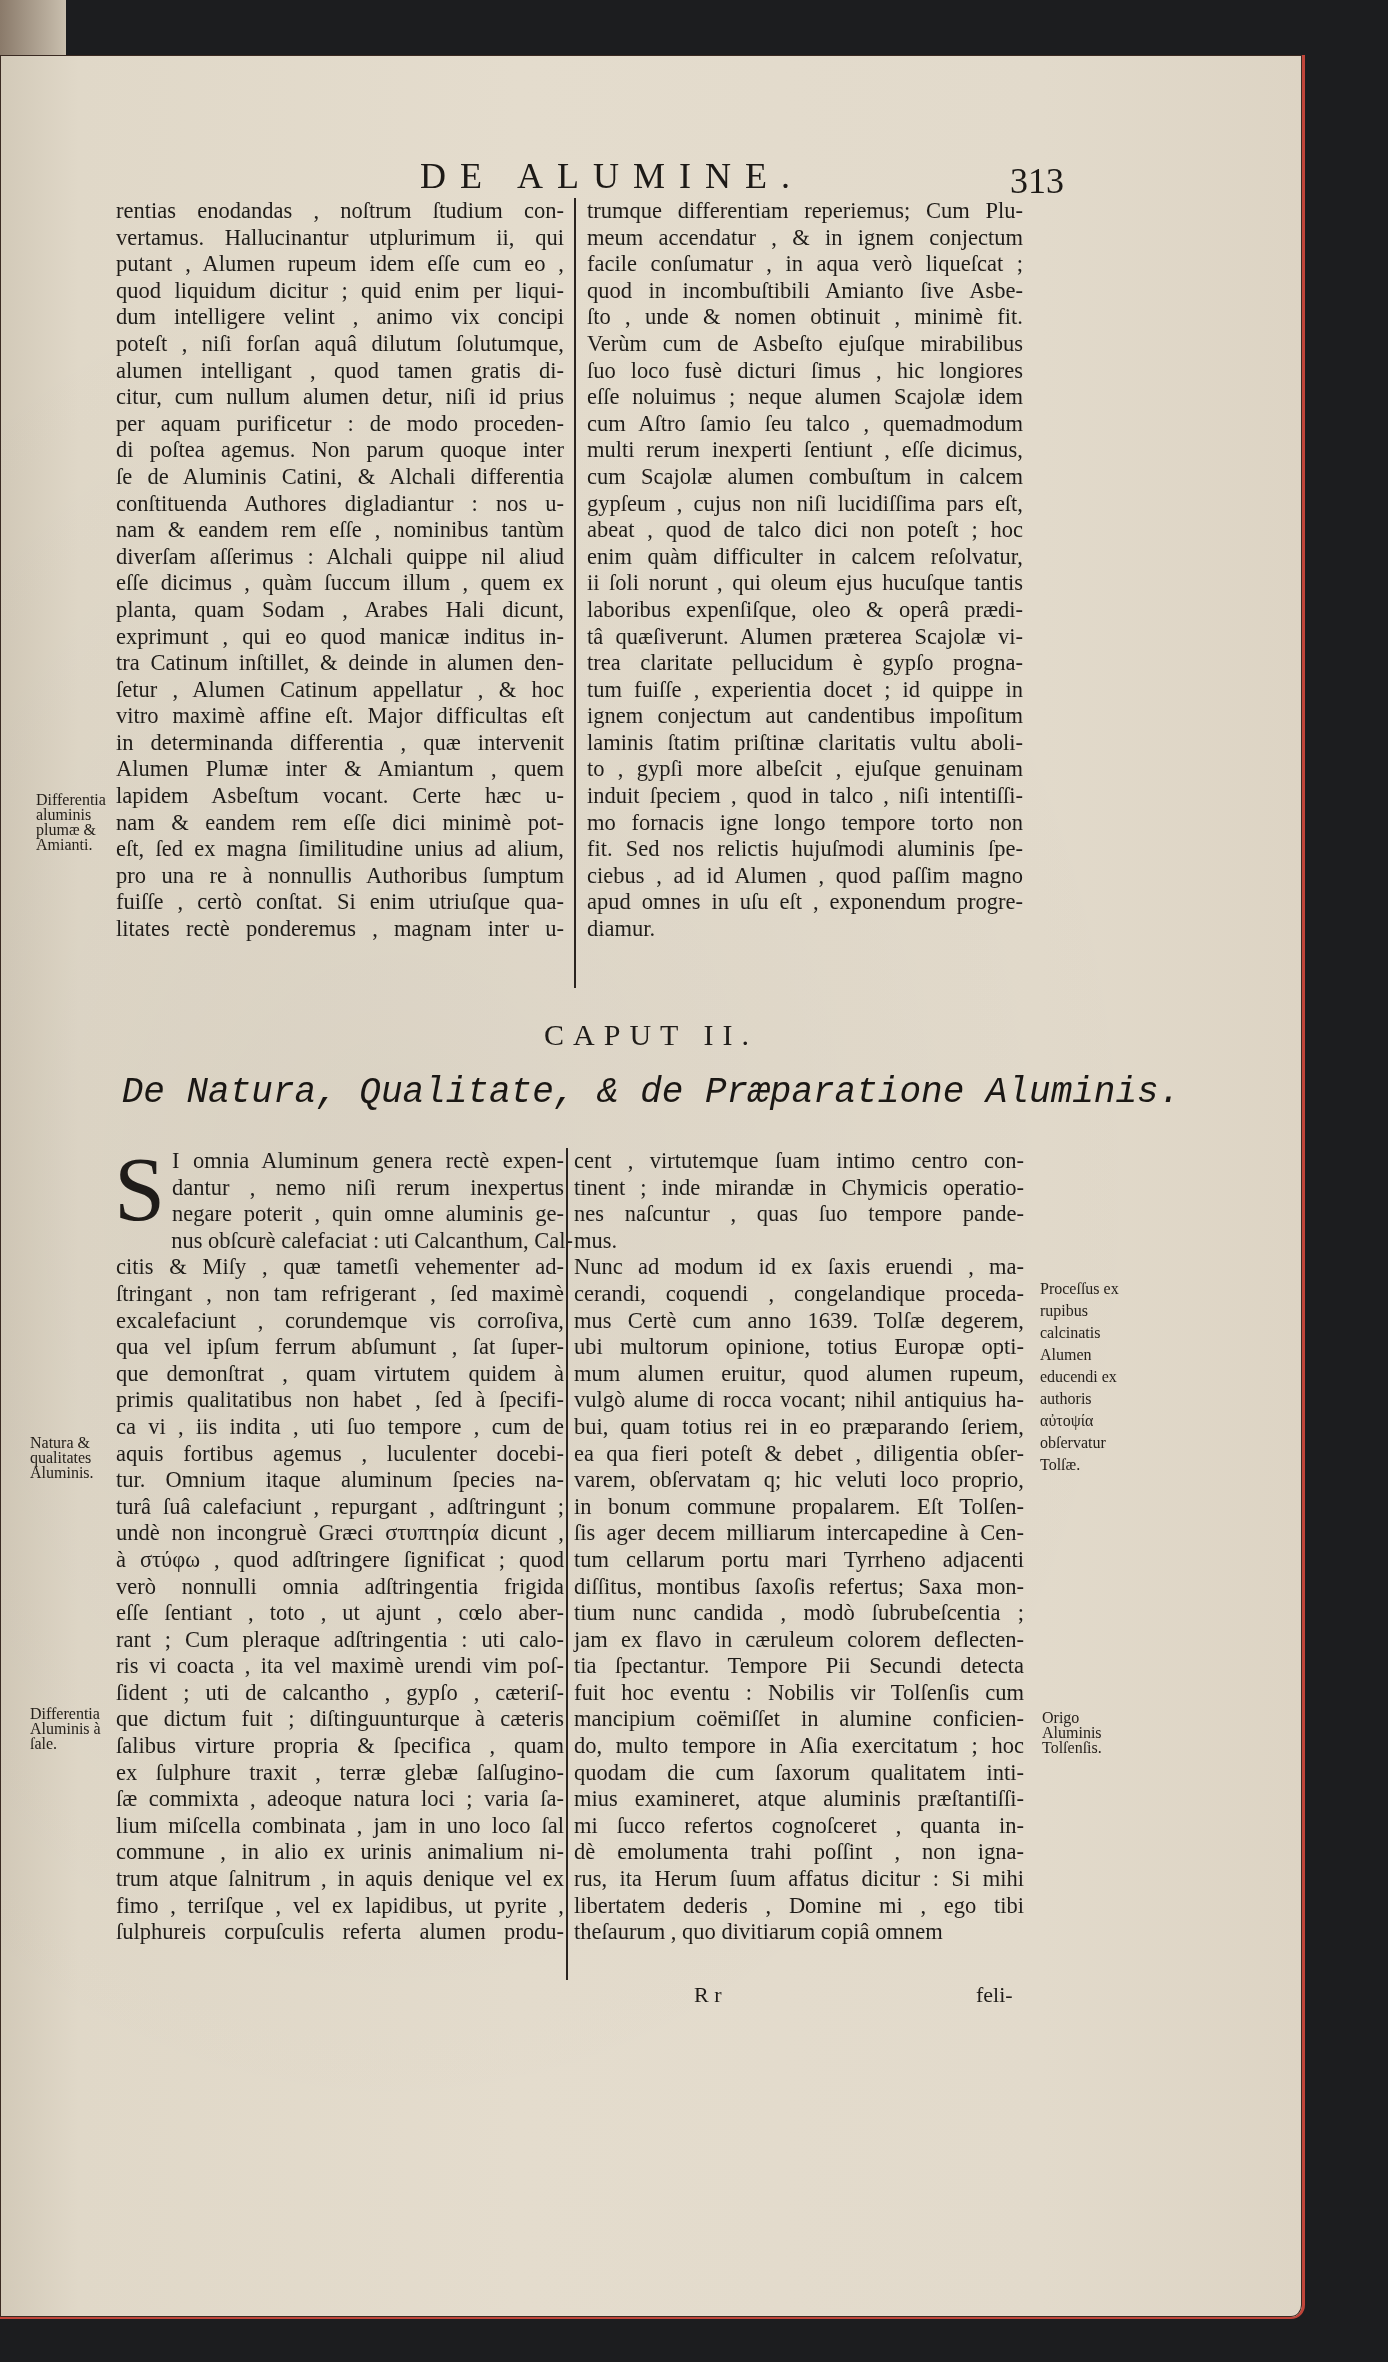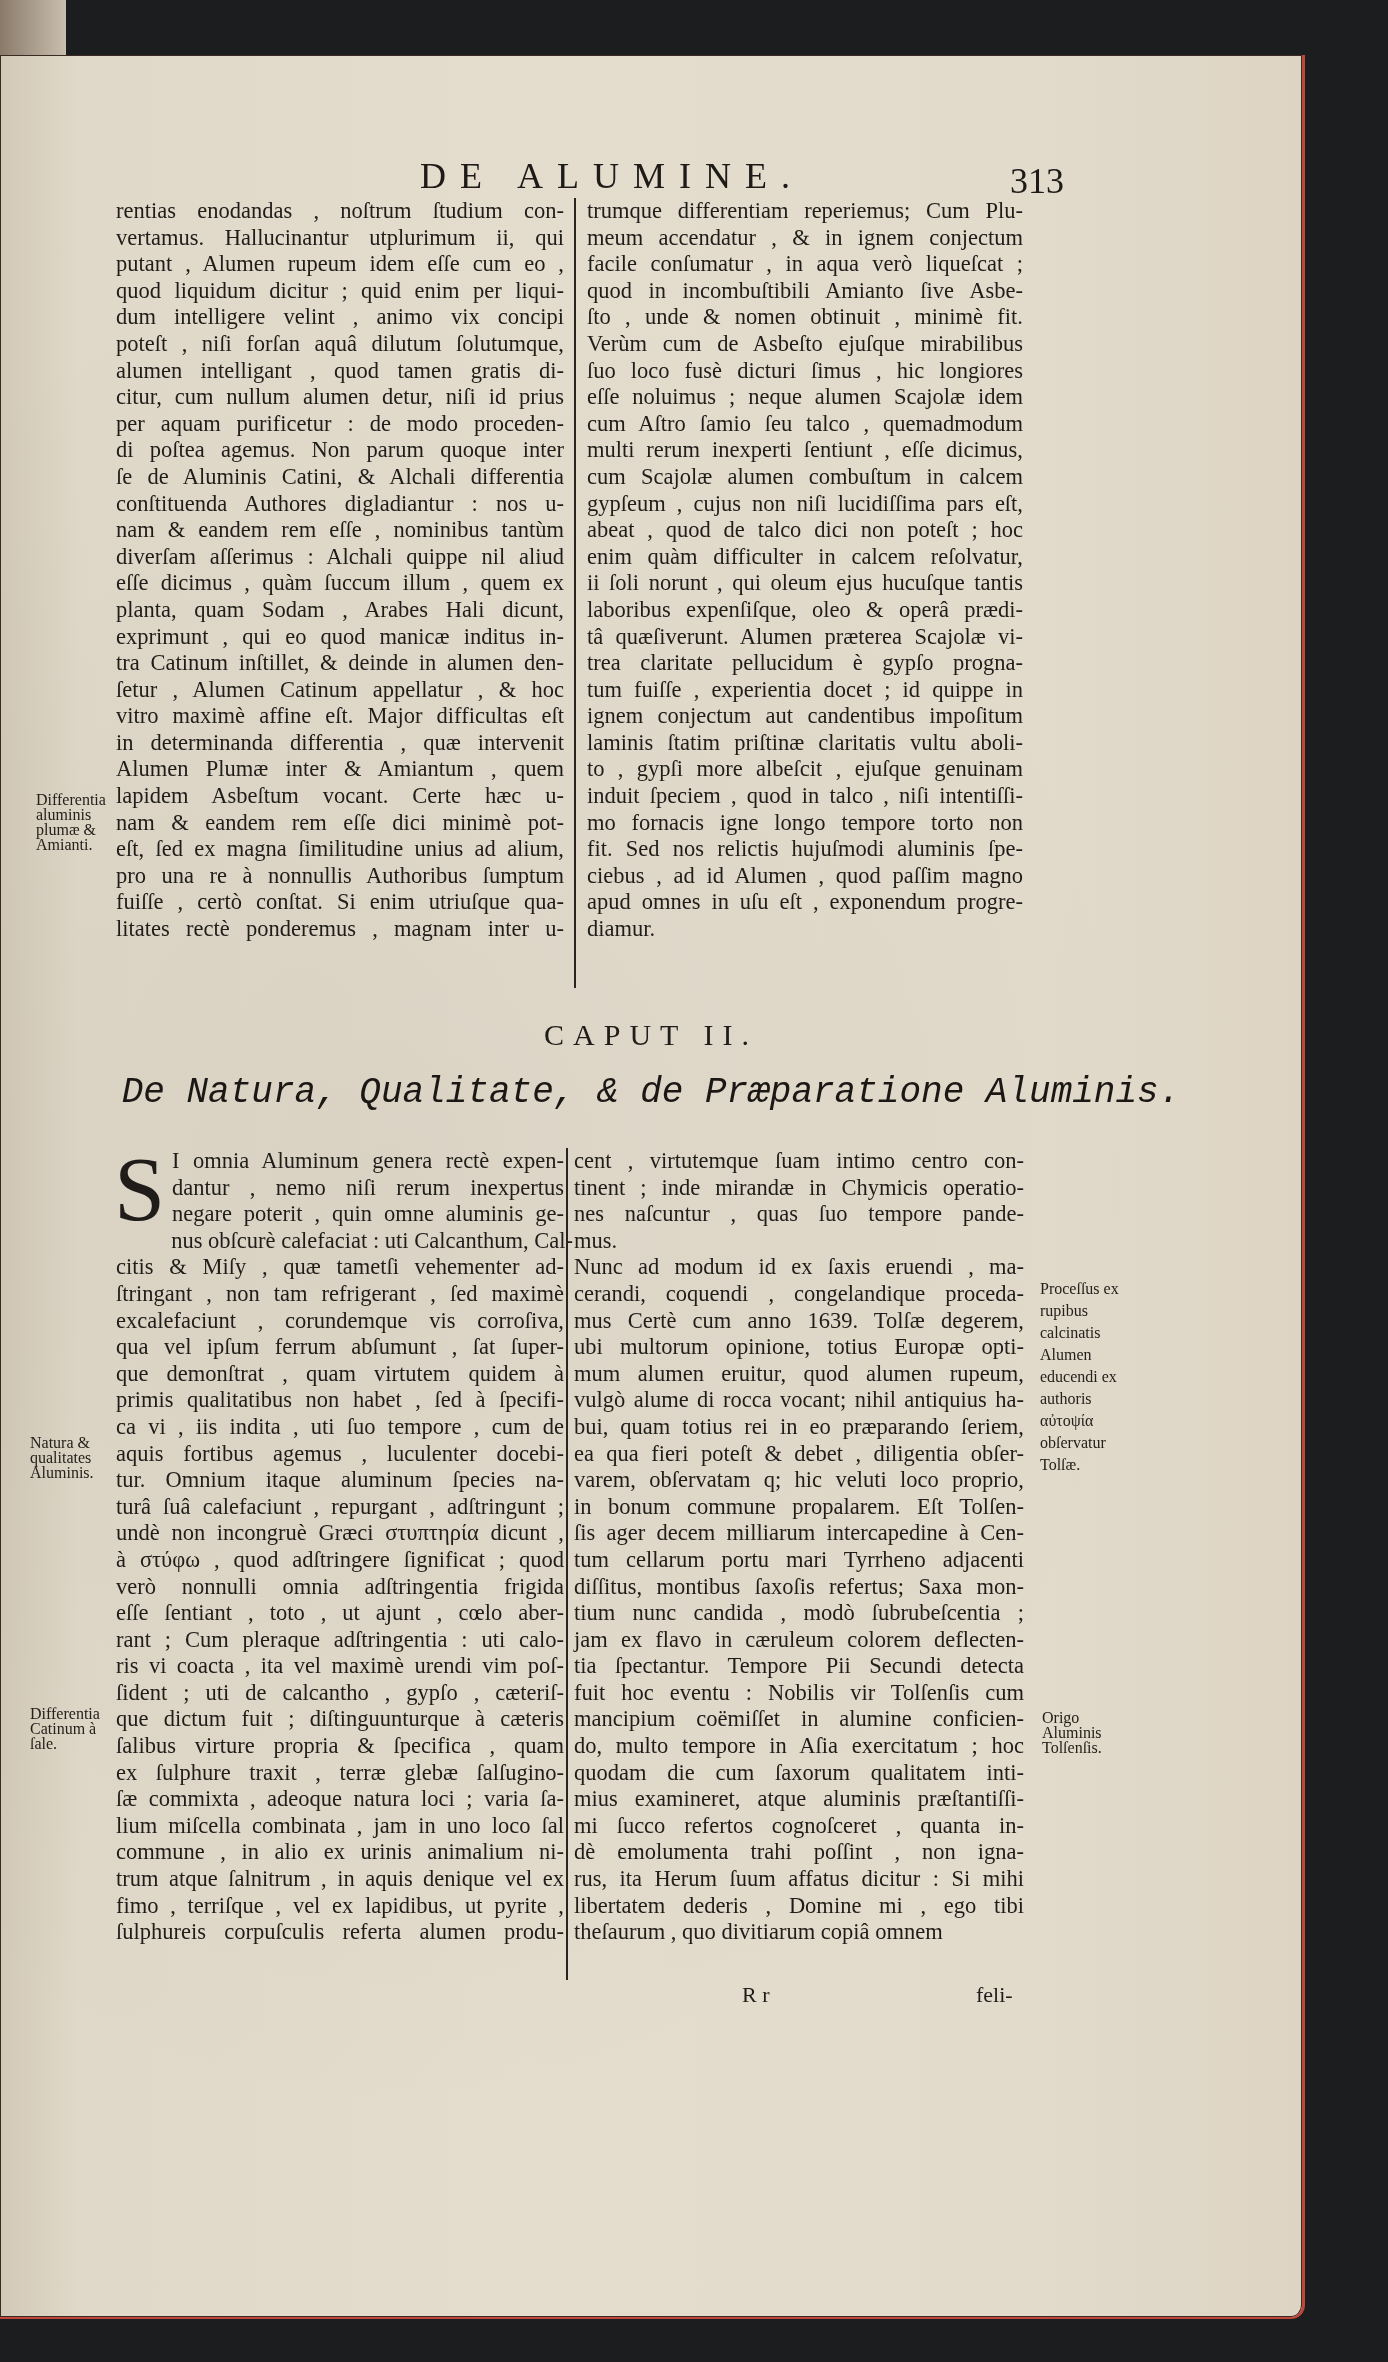--- a/index.html
+++ b/index.html
@@ -69,21 +69,21 @@
     position: absolute; top: 1072px; left: 0; width: 1302px; text-align: center;
     font-family: Liberation Mono, monospace; font-style: italic; font-size: 36px; color: #1a1714;
   }
   .dropcap {
     float: left; font-family: "Liberation Serif", serif; font-size: 92px; line-height: 78px;
     margin: 2px 6px 0 -2px; color: #1f1c19;
   }
   .dropcap-wrap .line.indent { padding-left: 56px; }
   .signature {
     position: absolute; top: 1982px; left: 694px;
-    font-family: "Liberation Serif", serif; font-size: 22px; color: #1f1c19; margin-left: 48px;
+    font-family: "Liberation Serif", serif; font-size: 22px; color: #1f1c19;
   }
   .catchword {
     position: absolute; top: 1982px; left: 976px;
     font-family: "Liberation Serif", serif; font-size: 22px; color: #1f1c19;
   }
 </style>
 </head>
 <body>
 
 <div class="spine"></div>
@@ -220,18 +220,18 @@
     <span class="line">quodam die cum ſaxorum qualitatem inti-</span>
     <span class="line">mius examineret, atque aluminis præſtantiſſi-</span>
     <span class="line">mi ſucco refertos cognoſceret , quanta in-</span>
     <span class="line">dè emolumenta trahi poſſint , non igna-</span>
     <span class="line">rus, ita Herum ſuum affatus dicitur : Si mihi</span>
     <span class="line">libertatem dederis , Domine mi , ego tibi</span>
     <span class="line last">theſaurum , quo divitiarum copiâ omnem</span>
   </div>
 
 <div class="margin-note mn-2">Natura &amp; qualitates Aluminis.</div>
-<div class="margin-note mn-3">Differentia Catinum à ſale.</div>
+<div class="margin-note mn-3">Differentia Aluminis à ſale.</div>
 <div class="margin-note mn-4">Proceſſus ex rupibus calcinatis Alumen educendi ex authoris αὐτοψία obſervatur Tolſæ.</div>
 <div class="margin-note mn-5">Origo Aluminis Tolſenſis.</div>
 
 <div class="signature">R r</div>
 <div class="catchword">feli-</div>
 
 </body></html>

